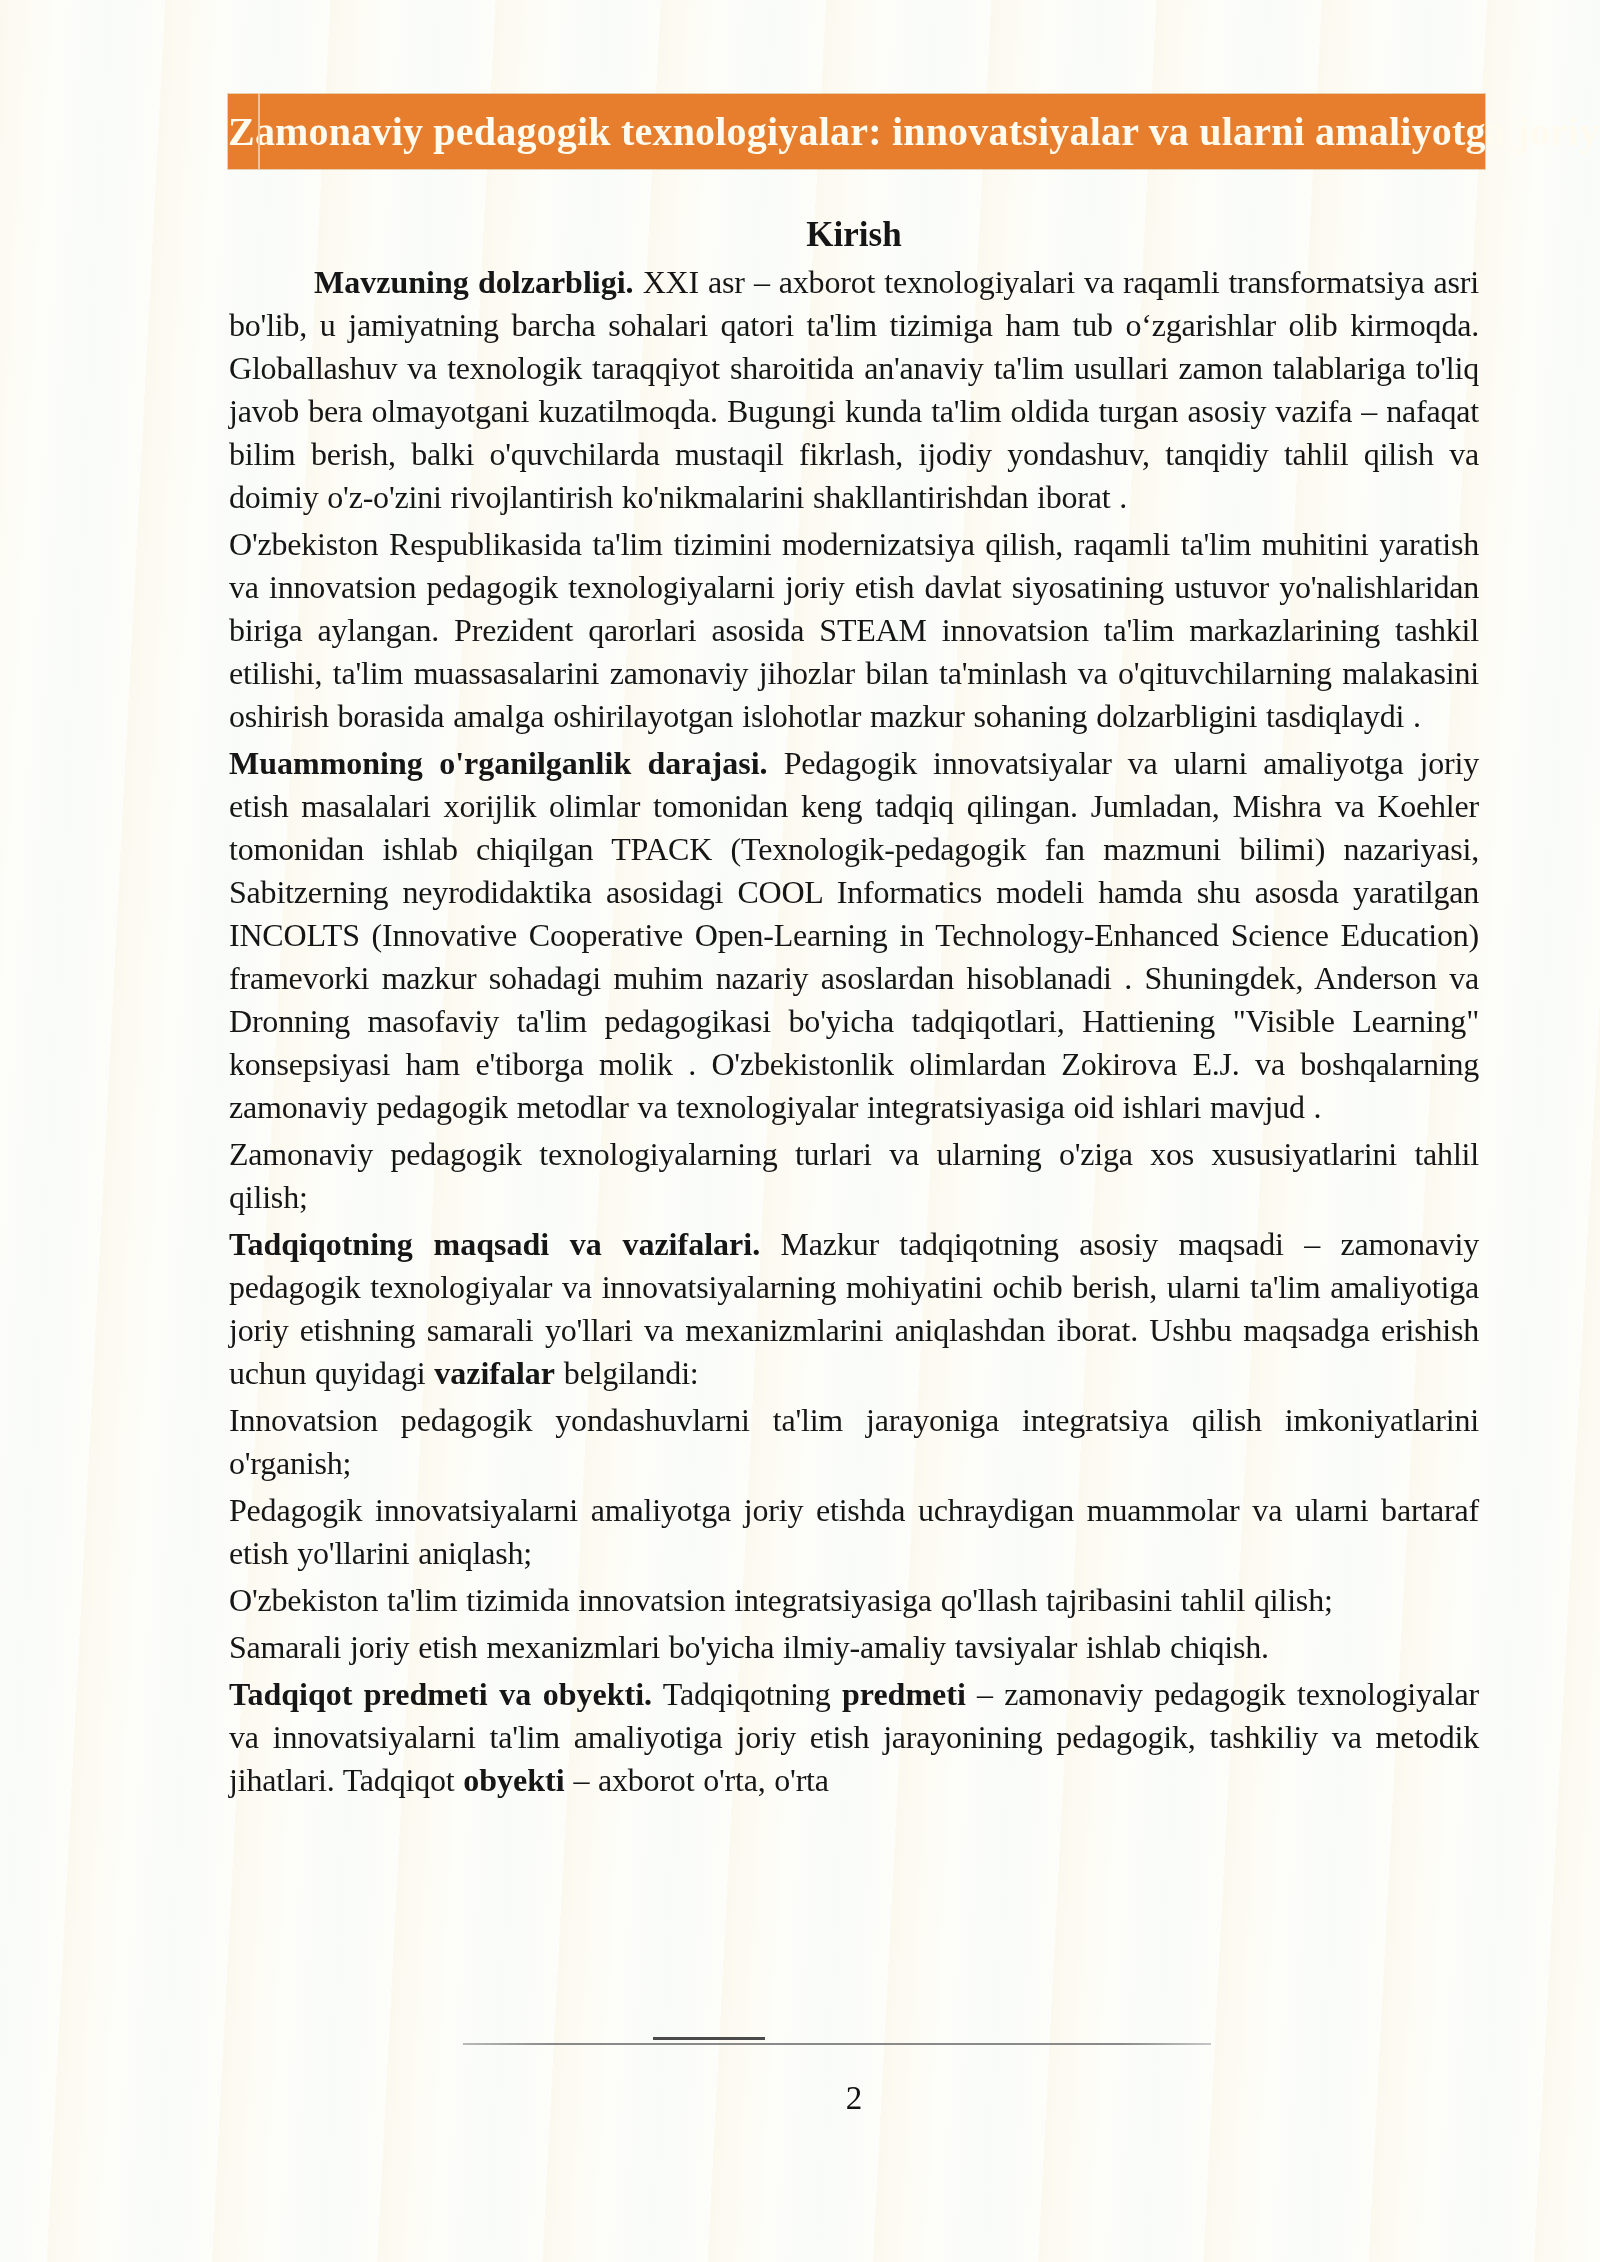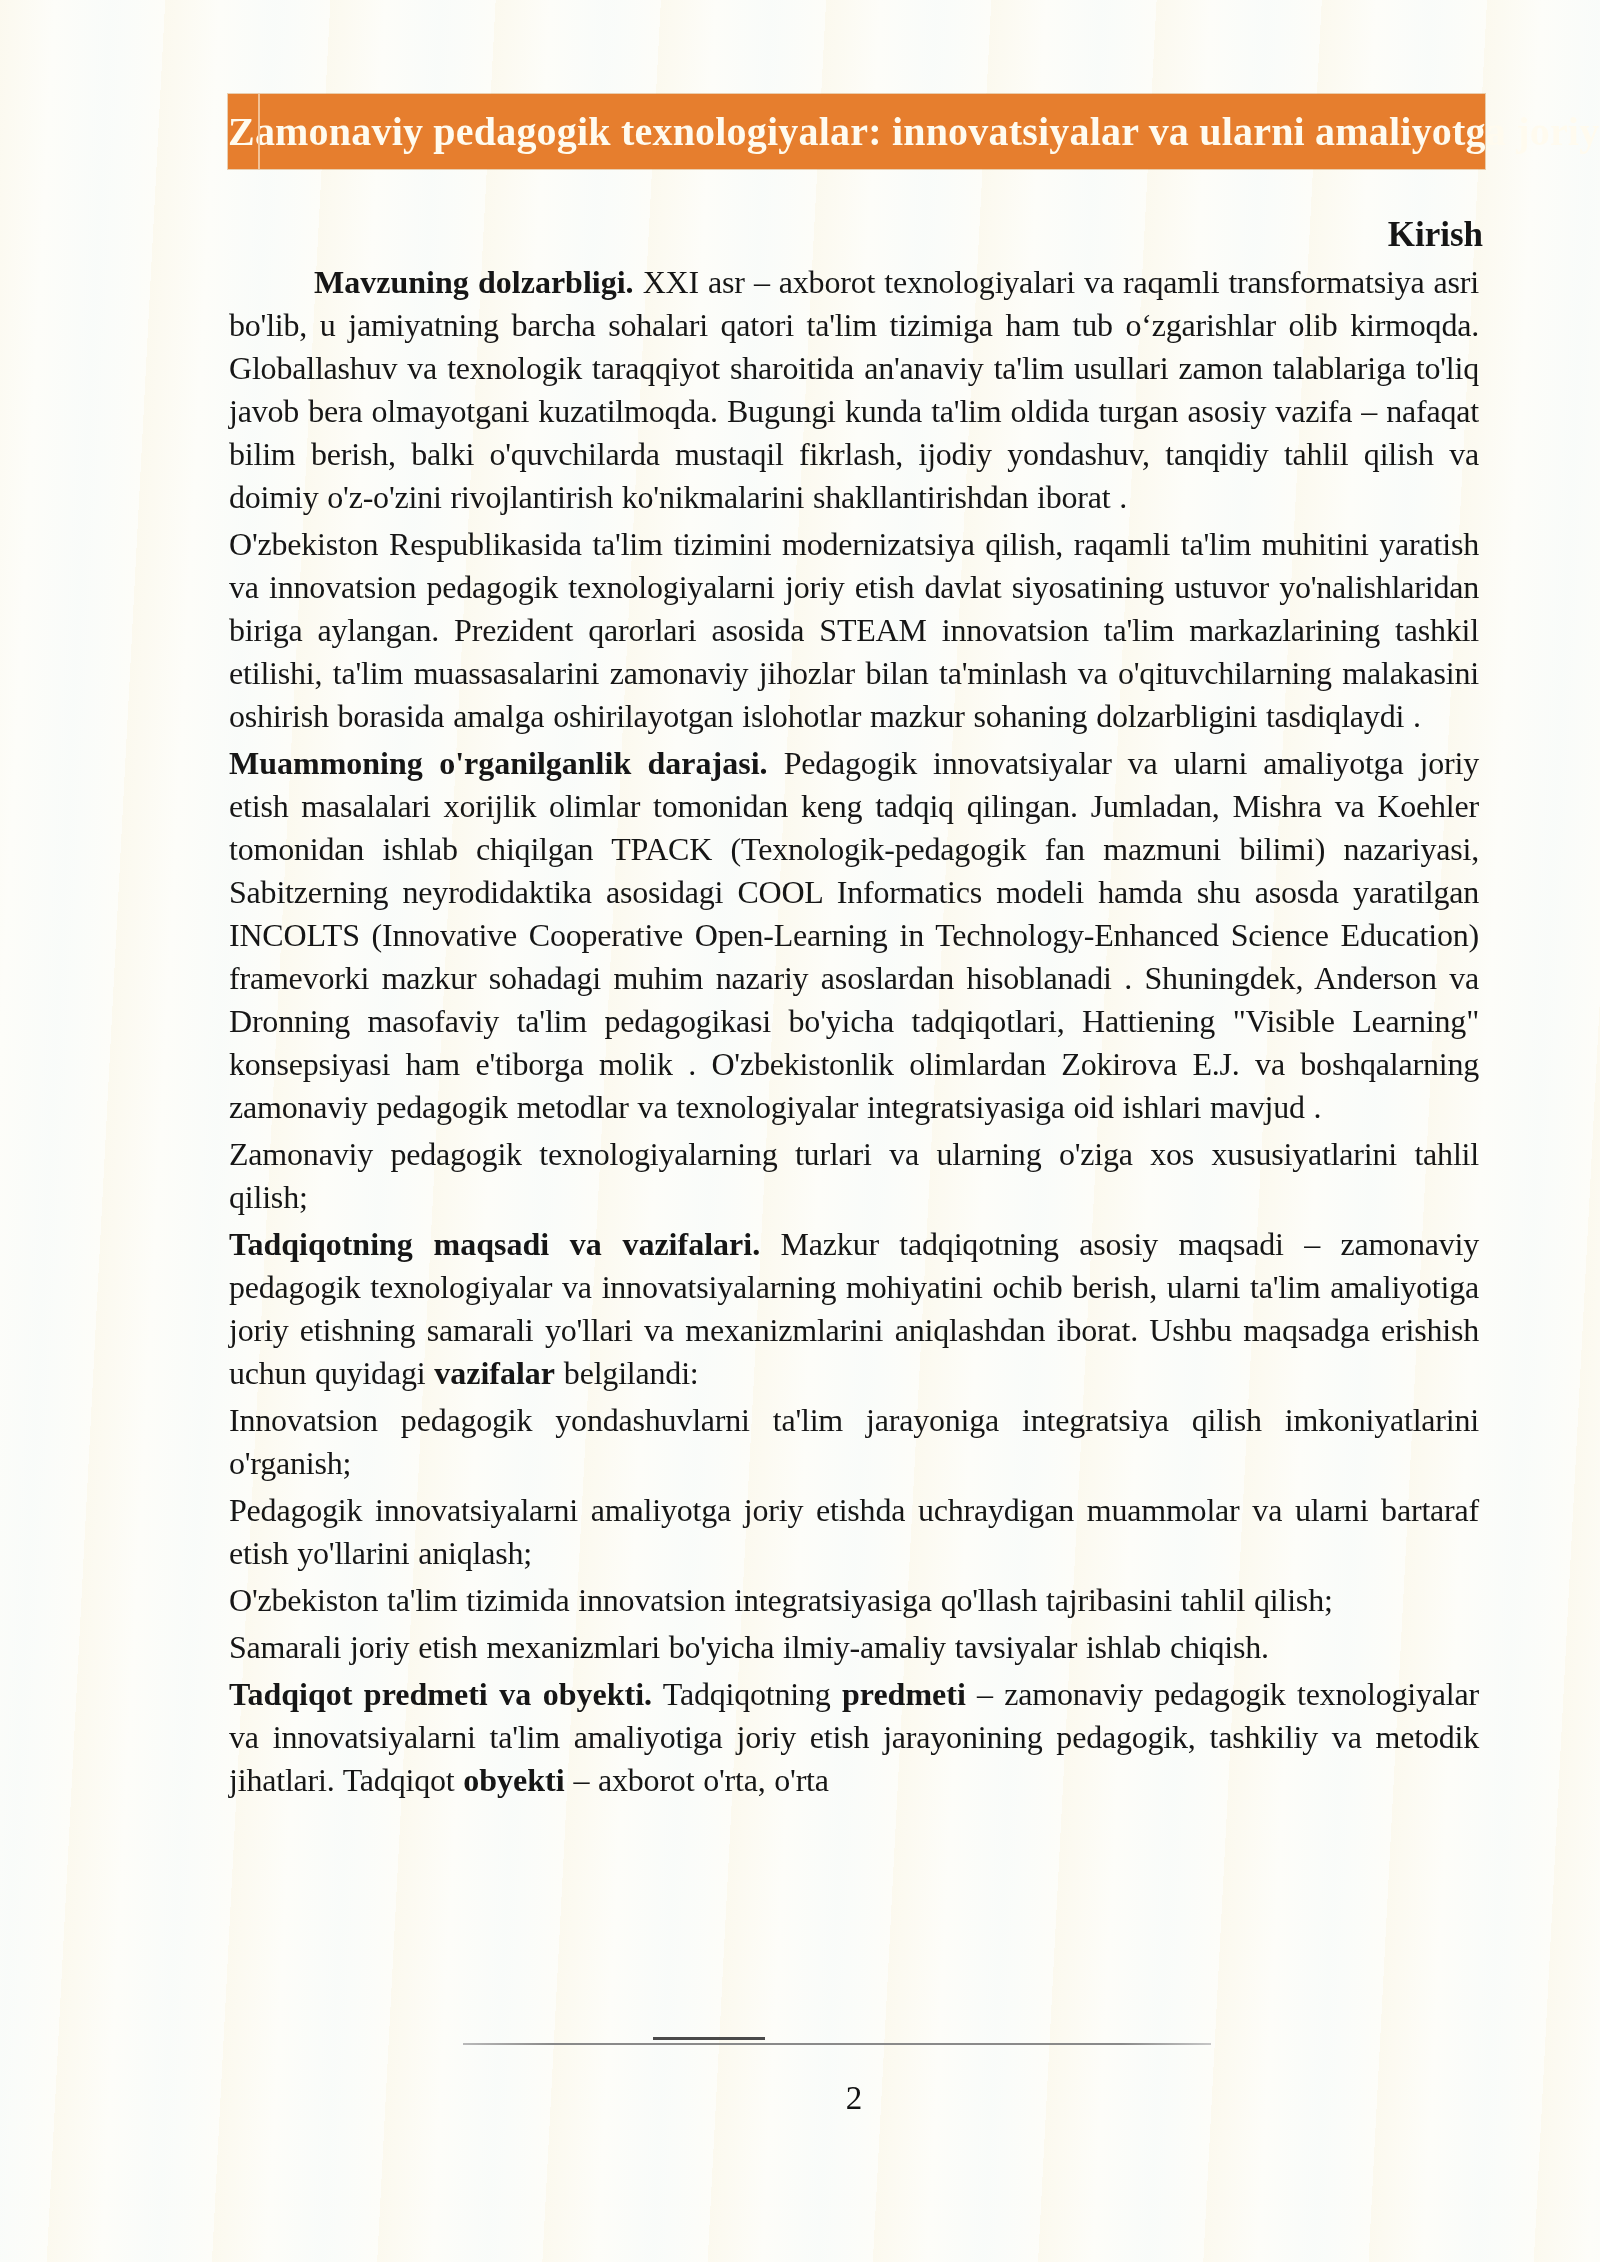--- a/index.html
+++ b/index.html
@@ -36,21 +36,21 @@
   }
   
   .content{
     position:absolute;left:225px;top:212px;width:1258px;
     color:#161616;
   }
   .title{
     margin:0;
     font-size:35px;
     font-weight:bold;
-    text-align:right;
+    text-align:center;
     line-height:45px;
   }
   .para{
     margin:4px;
     font-size:32px;
     line-height:43px;
     text-align:justify;
     letter-spacing:-0.2px;
     word-spacing:1px;
   }

